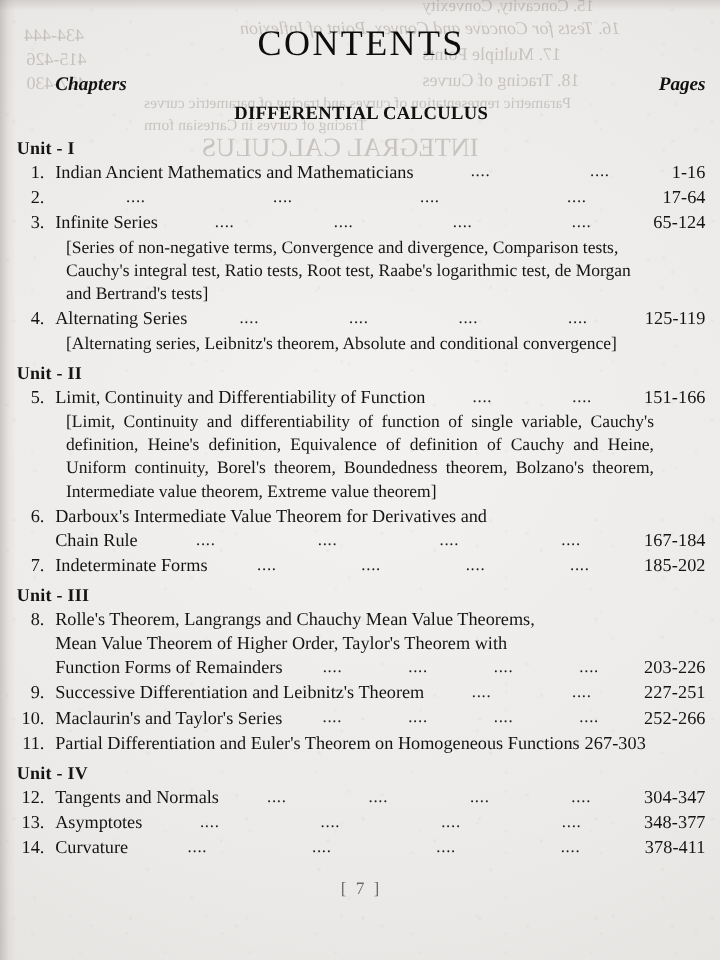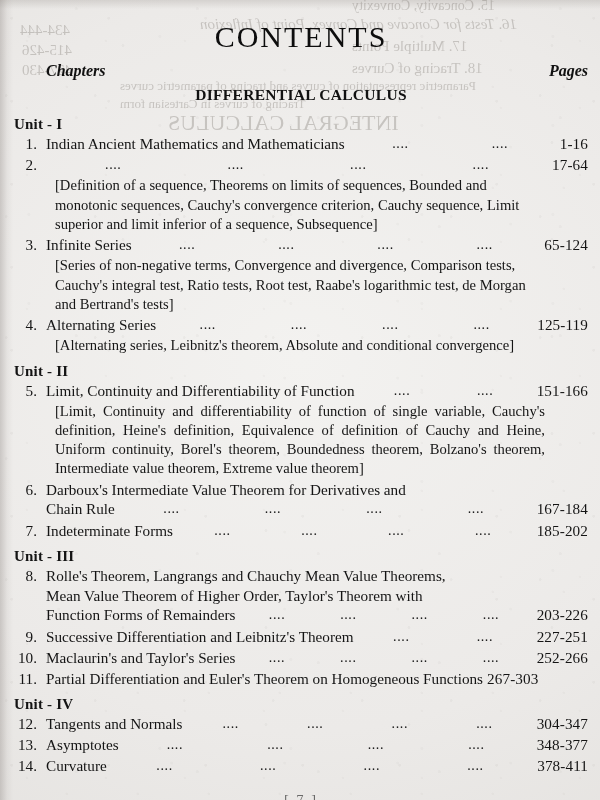--- a/index.html
+++ b/index.html
@@ -247,21 +247,20 @@
           <div class="body">
             <div class="leaders">
               <span>....</span>
               <span>....</span>
               <span>....</span>
               <span>....</span>
             </div>
             <div class="pages">17-64</div>
           </div>
         </div>
-        <div class="desc ragged">[Definition of a sequence, Theorems on limits of sequences, Bounded and monotonic sequences, Cauchy's convergence criterion, Cauchy sequence, Limit superior and limit inferior of a sequence, Subsequence]</div>
         <div class="entry">
           <div class="num">3.</div>
           <div class="body">
             <div class="title">Infinite Series</div>
             <div class="leaders">
               <span>....</span>
               <span>....</span>
               <span>....</span>
               <span>....</span>
             </div>

